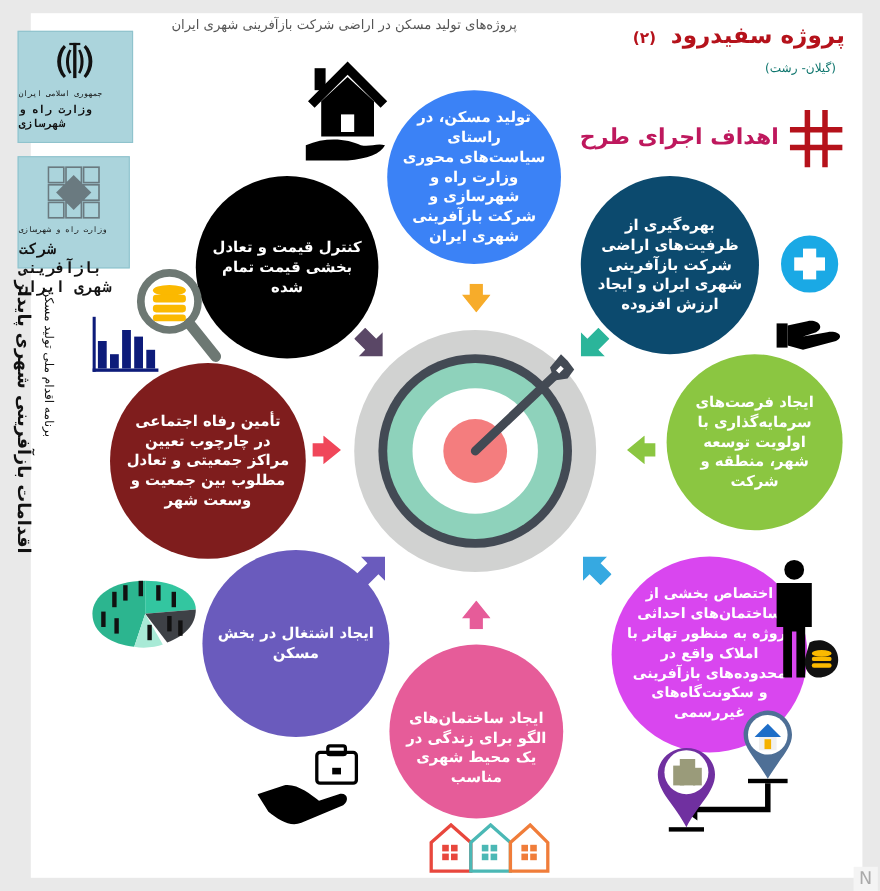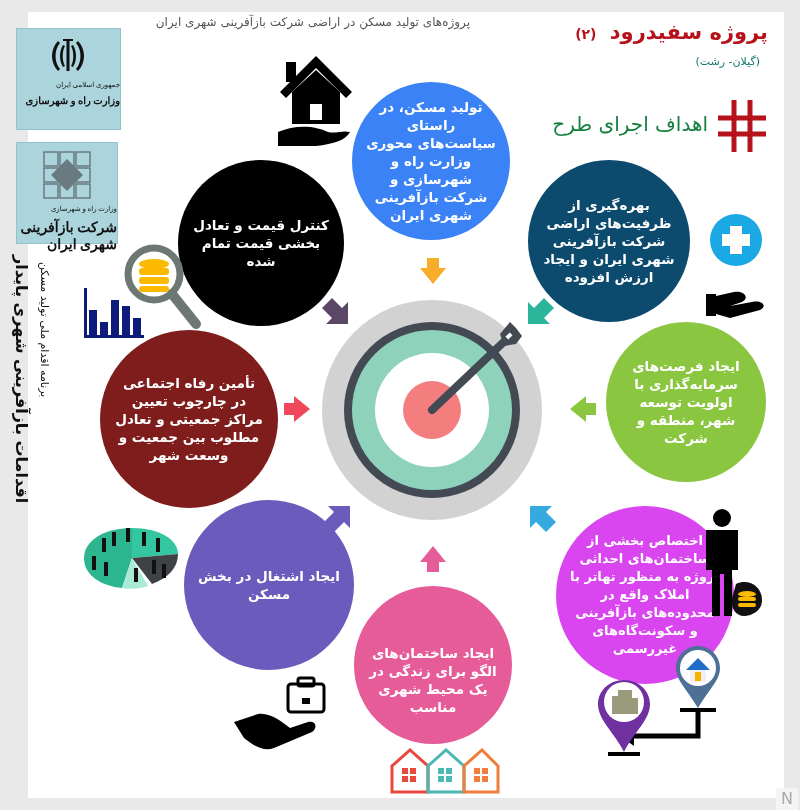--- a/index.html
+++ b/index.html
@@ -4,23 +4,23 @@
 <style>
   html, body { margin:0; padding:0; }
   body { width:800px; height:810px; background:#e9e9e9; position:relative; overflow:hidden;
          font-family:"DejaVu Sans", sans-serif; }
   .page { position:absolute; left:28px; top:12px; width:756px; height:786px; background:#ffffff; }
   .abs { position:absolute; }
   .subtitle { position:absolute; right:330px; top:15px; font-size:12px; color:#555; direction:rtl; white-space:nowrap; }
   .title { position:absolute; right:32px; top:20px; font-size:21px; font-weight:bold; color:#b5121b; direction:rtl; white-space:nowrap; }
   .title .num { font-size:14px; margin-right:6px; }
   .loc { position:absolute; right:40px; top:55px; font-size:11px; color:#0f766e; direction:rtl; white-space:nowrap; }
-  .goals-title { position:absolute; right:92px; top:112px; font-size:20px; font-weight:normal; color:#15803d; direction:rtl; white-space:nowrap; }
+  .goals-title { position:absolute; right:92px; top:112px; font-size:20px; font-weight:bold; color:#be185d; direction:rtl; white-space:nowrap; }
   .logo { position:absolute; background:#abd4dc; border:1px solid #8fc3cd; }
-  .logo-text { position:absolute; left:0; right:0; text-align:right; direction:rtl; color:#111; font-family:Liberation Serif, serif; }
+  .logo-text { position:absolute; left:0; right:0; text-align:left; direction:rtl; color:#111; font-family:Liberation Mono, monospace; }
   .vert { position:absolute; writing-mode:vertical-rl; direction:rtl; white-space:nowrap; color:#111; }
   .circle { position:absolute; border-radius:50%; display:flex; align-items:center; justify-content:center; }
   .circle span { color:#fff; font-weight:bold; font-size:13.5px; line-height:18px; text-align:center; direction:rtl; padding:0 14px; }
   .arrow { position:absolute; }
   .wm { position:absolute; right:2px; bottom:0; width:22px; height:22px; background:#f4f4f4; color:#aaa; font-size:16px; text-align:center; line-height:22px; }
 </style>
 </head>
 <body>
 
 <div class="page"></div>

